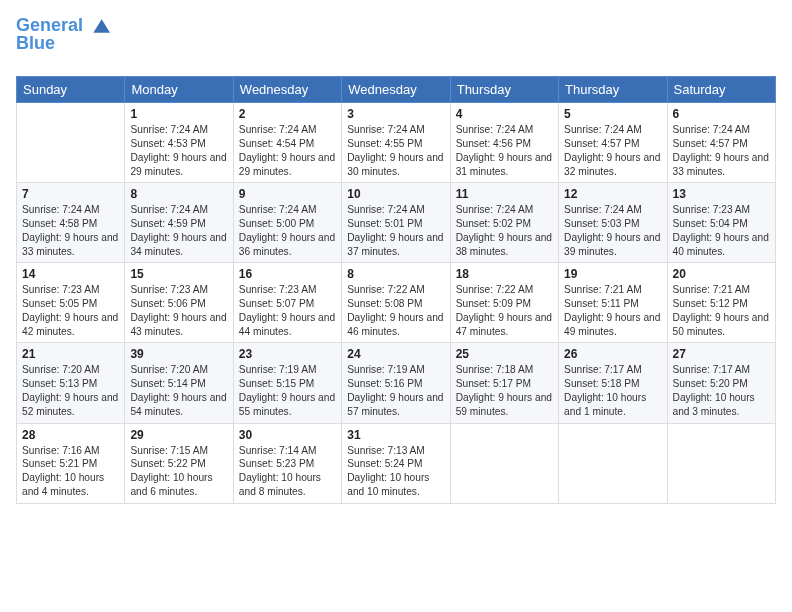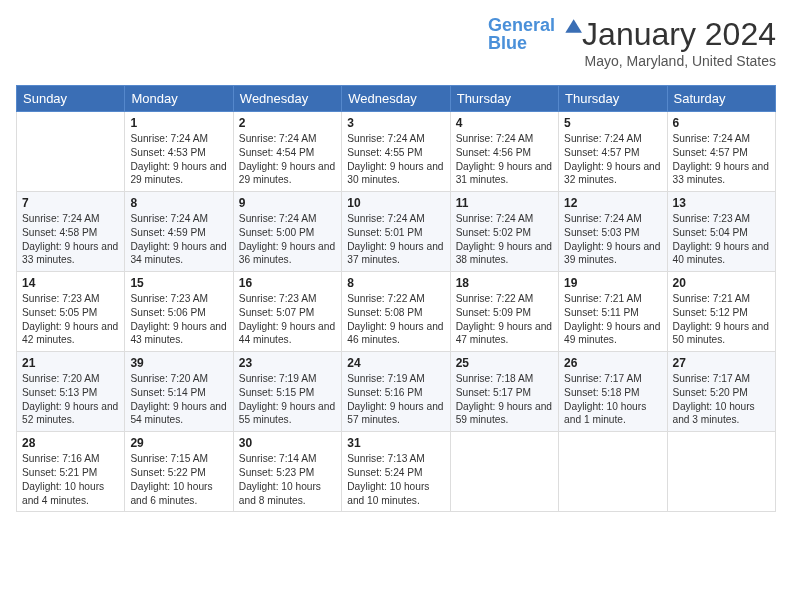--- a/index.html
+++ b/index.html
@@ -9,23 +9,23 @@
       width: 792px;
       height: 612px;
       overflow: hidden;
     }
     .container {
       width: 792px;
       padding: 16px 16px 10px 16px;
     }
     .header {
       display: flex;
-      justify-content: flex-end;
+      justify-content: space-between;
       align-items: flex-start;
-      margin-bottom: 16px;
+      margin-bottom: 22px;
     }
     .logo {
       display: flex;
       align-items: center;
     }
     .logo-text {
       font-size: 18px;
       font-weight: bold;
       color: #333;
       line-height: 1.1;
@@ -103,24 +103,20 @@
           <span class="logo-text">
             <span>General</span>
             <svg class="logo-icon" viewBox="0 0 24 20" style="display:inline-block;vertical-align:middle;margin-left:2px;">
               <polygon points="4,18 14,2 24,18" fill="#3a6eb5"></polygon>
             </svg>
           </span>
         </div>
         <div style="font-size:18px;font-weight:bold;color:#4a90d9;margin-top:-3px;">Blue</div>
       </div>
     </div>
-    <div class="title-block">
-      <div class="month-title">January 2024</div>
-      <div class="subtitle">Mayo, Maryland, United States</div>
-    </div>
   </div>
 
   <table>
     <thead>
       <tr>
       <th>Sunday</th>
           <th>Monday</th>
           <th>Wednesday</th>
           <th>Wednesday</th>
           <th>Thursday</th>

